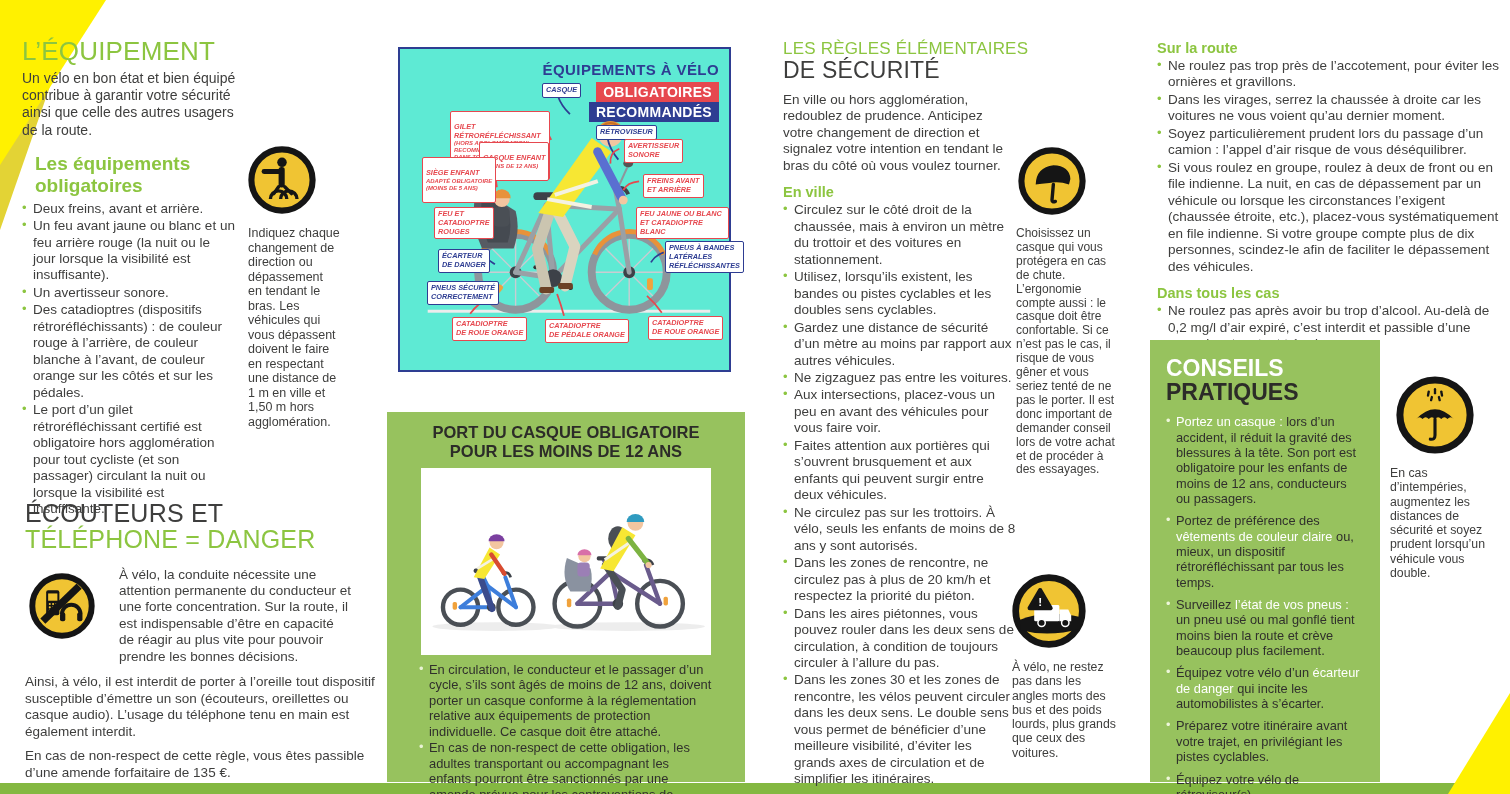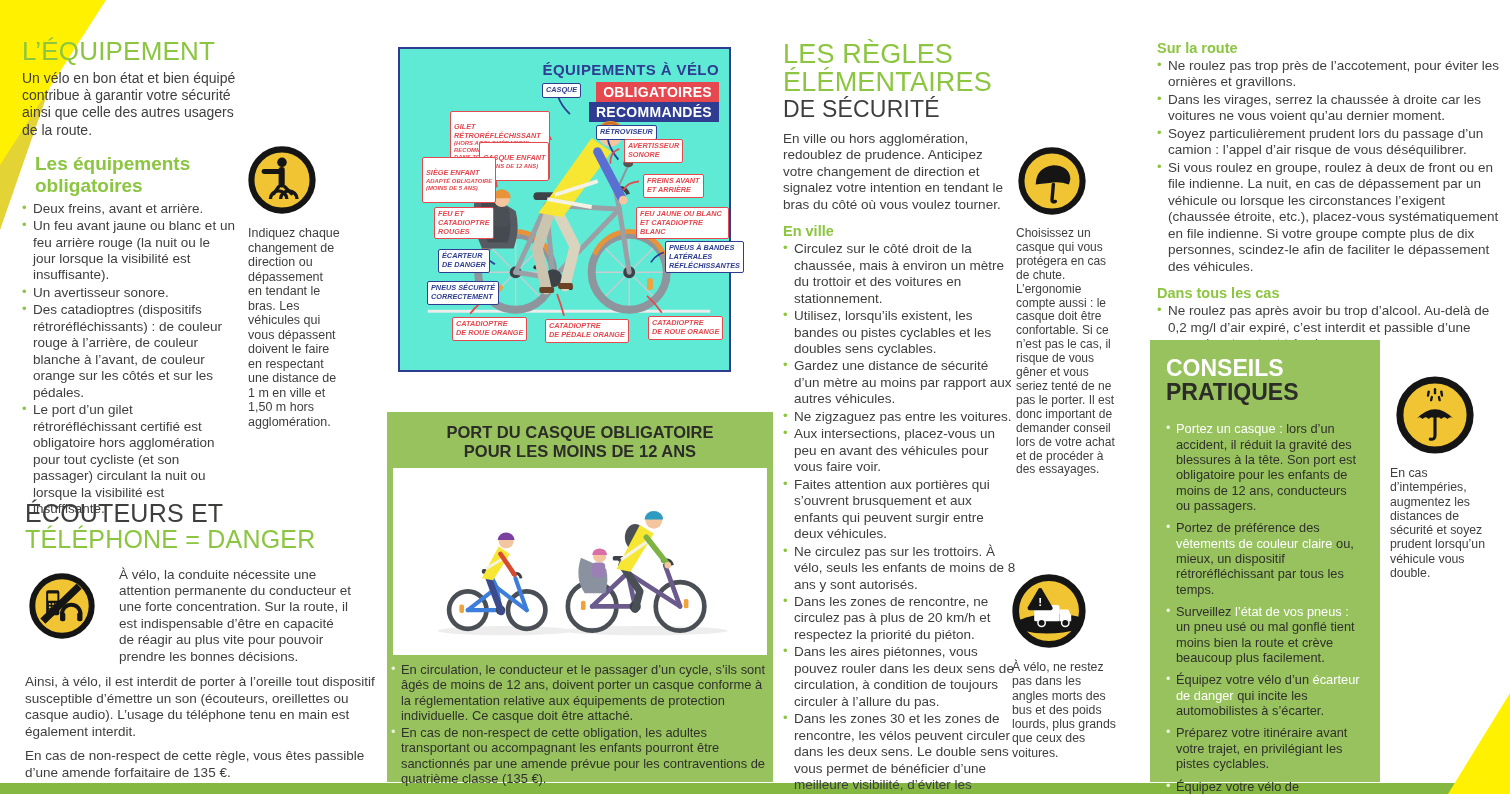--- a/index.html
+++ b/index.html
@@ -36,28 +36,28 @@
   .badge.red{top:33px;background:#e6484f}
   .badge.navy{top:53px;background:#2e3d92}
   .dlabel{position:absolute;background:#fff;border:1.3px solid;border-radius:2px;
     font-size:7.3px;font-weight:700;font-style:italic;line-height:1.2;padding:2px 3px;
     white-space:pre-line;z-index:3}
   .dlabel.red{border-color:#e6484f;color:#e6484f}
   .dlabel.blue{border-color:#2e3d92;color:#2e3d92}
   .dlabel .sub{display:block;font-size:5.9px;font-weight:600;white-space:pre-line}
   
   .green-box{background:#97c25e;box-sizing:border-box}
-  #casque-box{left:387px;top:412px;width:386px;height:370px;padding:9px 4px}
+  #casque-box{left:387px;top:412px;width:358px;height:370px;padding:9px 32px}
   #casque-box .box-title{font-size:16.5px;font-weight:800;color:#2c2c28;text-align:center;line-height:1.15;margin:2px 0 7px}
   #casque-box .pic{background:#fff;height:187px;margin:0 2px 7px;overflow:hidden}
   ul.wlist li{position:relative;font-size:12.9px;line-height:1.2;padding-left:10px;margin-bottom:1px;color:#30302c}
   ul.wlist{list-style:none}
   ul.wlist li::before{content:"•";position:absolute;left:0;top:-1px;color:#e9f3d4}
   #conseils{left:1150px;top:340px;width:230px;height:442px;padding:16px 16px}
-  #conseils .c-title{font-size:23px;font-weight:800;line-height:1.05;margin-bottom:17px}
+  #conseils .c-title{font-size:23px;font-weight:800;line-height:1.05;margin-bottom:10px}
   #conseils .c-title .w{color:#fff}
   #conseils .c-title .d{color:#2c2c28}
   ul.tips{list-style:none}
   ul.tips li{position:relative;font-size:12.8px;line-height:1.2;padding-left:10px;margin-bottom:7px;color:#30302c}
   ul.tips li::before{content:"•";position:absolute;left:0;top:-1px;color:#eef6da}
   ul.tips .hi{color:#fff}
   
   .icon-block{text-align:left}
   .icon-block svg{display:block}
 </style>
@@ -305,21 +305,21 @@
       <path d="M234 55 a10 9 0 0 1 20 0 z" fill="#2f9bc0"></path>
     </svg>
   </div>
   <ul class="wlist">
     <li>En circulation, le conducteur et le passager d’un cycle, s’ils sont âgés de moins de 12 ans, doivent porter un casque conforme à la réglementation relative aux équipements de protection individuelle. Ce casque doit être attaché.</li>
     <li>En cas de non-respect de cette obligation, les adultes transportant ou accompagnant les enfants pourront être sanctionnés par une amende prévue pour les contraventions de quatrième classe (135 €).</li>
   </ul>
 </section>
 
 <section class="abs" style="left:783px;top:40px;width:233px">
-  <h1 class="h-main green" style="font-size:27px;width:300px">LES RÈGLES ÉLÉMENTAIRES</h1>
+  <h1 class="h-main green" style="font-size:17px;width:300px">LES RÈGLES ÉLÉMENTAIRES</h1>
   <h1 class="h-main dark" style="font-size:23px">DE SÉCURITÉ</h1>
   <p style="margin-top:10px">En ville ou hors agglomération, redoublez de prudence. Anticipez votre changement de direction et signalez votre intention en tendant le bras du côté où vous voulez tourner.</p>
   <h3 class="mini-h">En ville</h3>
   <ul class="blist">
     <li>Circulez sur le côté droit de la chaussée, mais à environ un mètre du trottoir et des voitures en stationnement.</li>
     <li>Utilisez, lorsqu’ils existent, les bandes ou pistes cyclables et les doubles sens cyclables.</li>
     <li>Gardez une distance de sécurité d’un mètre au moins par rapport aux autres véhicules.</li>
     <li>Ne zigzaguez pas entre les voitures.</li>
     <li>Aux intersections, placez-vous un peu en avant des véhicules pour vous faire voir.</li>
     <li>Faites attention aux portières qui s’ouvrent brusquement et aux enfants qui peuvent surgir entre deux véhicules.</li>

